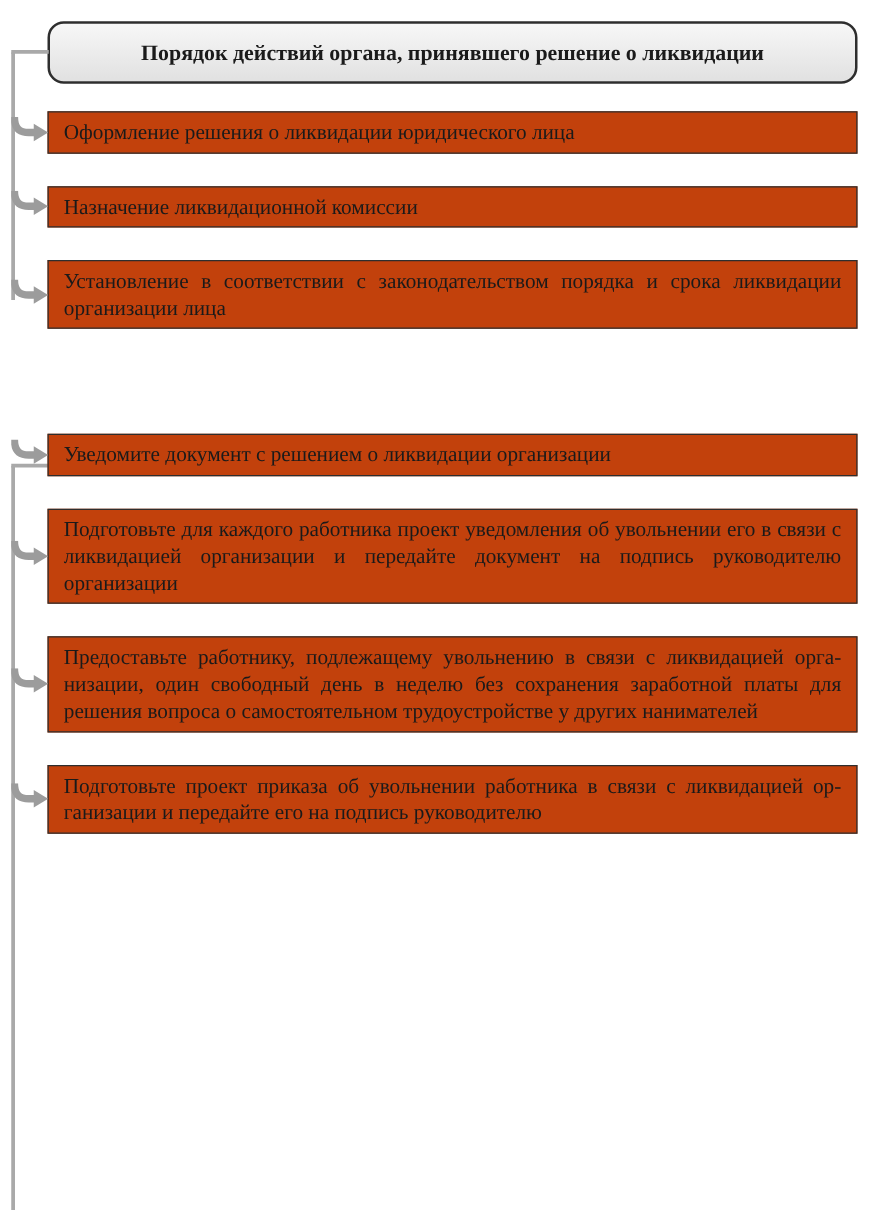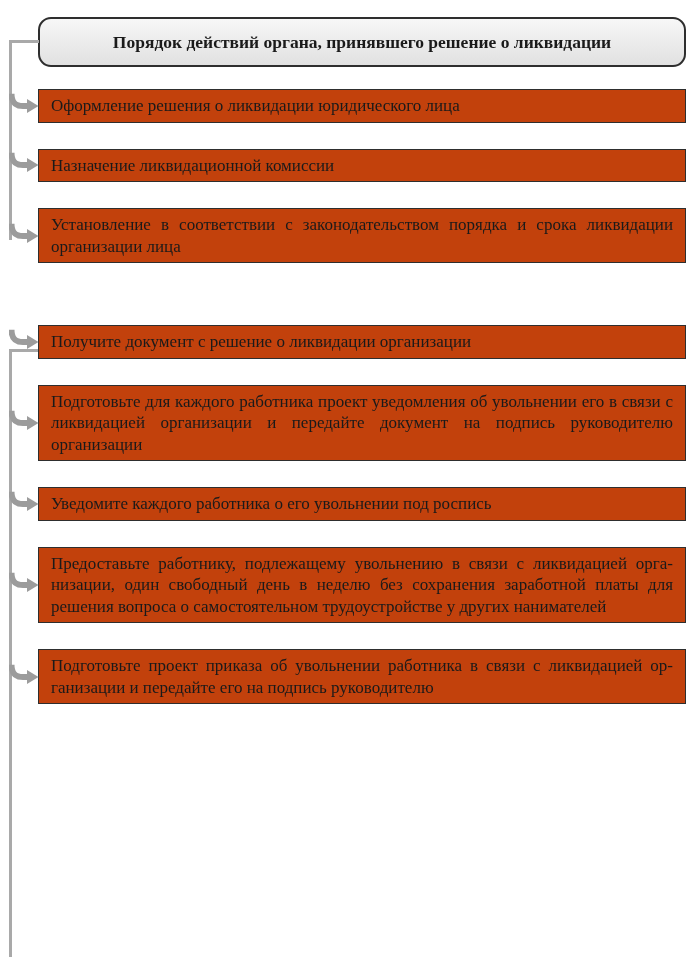--- a/index.html
+++ b/index.html
@@ -5,21 +5,21 @@
   * { margin:0; padding:0; box-sizing:border-box; }
   html,body { background:#ffffff; }
   body {
     width:700px; height:968px; overflow:hidden;
     font-family:"Liberation Serif","DejaVu Serif",serif;
     color:#1a1a1a;
   }
   .page { position:relative; width:700px; height:968px; padding-top:17px; }
 
   .section { position:relative; }
-  .section-1 { margin-bottom:62px; }
+  .section-1 { margin-bottom:84px; }
 
   .rail { position:absolute; left:9px; width:3px; background:#a9a9a9; }
   .section-1 .rail { top:25px; height:198px; }
   .section-2 .rail { top:26px; height:606px; }
   .stub { position:absolute; left:9px; width:30px; height:3px; background:#a9a9a9; }
   .section-1 .stub { top:23px; }
   .section-2 .stub { top:24px; }
 
   .flow-header {
     margin-left:38px; width:648px; min-height:50px;
@@ -84,38 +84,31 @@
   <div class="section section-2">
     <div class="rail"></div>
     <div class="stub"></div>
 
 
     <div class="step-row first">
       <svg class="arrow" width="30" height="25" viewBox="0 0 30 25">
         <path d="M2.5,0 C2.5,8.5 6,12.5 14,12.5 L19,12.5" fill="none" stroke="#9c9c9c" stroke-width="6"></path>
         <path d="M18,5.5 L29.5,12.5 L18,19.5 Z" fill="#9c9c9c"></path>
       </svg>
-      <div class="box">Получите документ с решение о ликвидации организации</div>
+      <div class="box">Уведомите документ с решением о ликвидации организации</div>
     </div>
 
     <div class="step-row">
       <svg class="arrow" width="30" height="25" viewBox="0 0 30 25">
         <path d="M2.5,0 C2.5,8.5 6,12.5 14,12.5 L19,12.5" fill="none" stroke="#9c9c9c" stroke-width="6"></path>
         <path d="M18,5.5 L29.5,12.5 L18,19.5 Z" fill="#9c9c9c"></path>
       </svg>
       <div class="box">Подготовьте для каждого работника проект уведомления об увольнении его в связи с ликвидацией организации и передайте документ на подпись руководите­лю организации</div>
     </div>
 
-    <div class="step-row">
-      <svg class="arrow" width="30" height="25" viewBox="0 0 30 25">
-        <path d="M2.5,0 C2.5,8.5 6,12.5 14,12.5 L19,12.5" fill="none" stroke="#9c9c9c" stroke-width="6"></path>
-        <path d="M18,5.5 L29.5,12.5 L18,19.5 Z" fill="#9c9c9c"></path>
-      </svg>
-      <div class="box">Уведомите каждого работника о его увольнении под роспись</div>
-    </div>
 
 
     <div class="step-row">
       <svg class="arrow" width="30" height="25" viewBox="0 0 30 25">
         <path d="M2.5,0 C2.5,8.5 6,12.5 14,12.5 L19,12.5" fill="none" stroke="#9c9c9c" stroke-width="6"></path>
         <path d="M18,5.5 L29.5,12.5 L18,19.5 Z" fill="#9c9c9c"></path>
       </svg>
       <div class="box">Предоставьте работнику, подлежащему увольнению в связи с ликвидацией орга­низации, один свободный день в неделю без сохранения заработной платы для решения вопроса о самостоятельном трудоустройстве у других нанимателей</div>
     </div>
 

